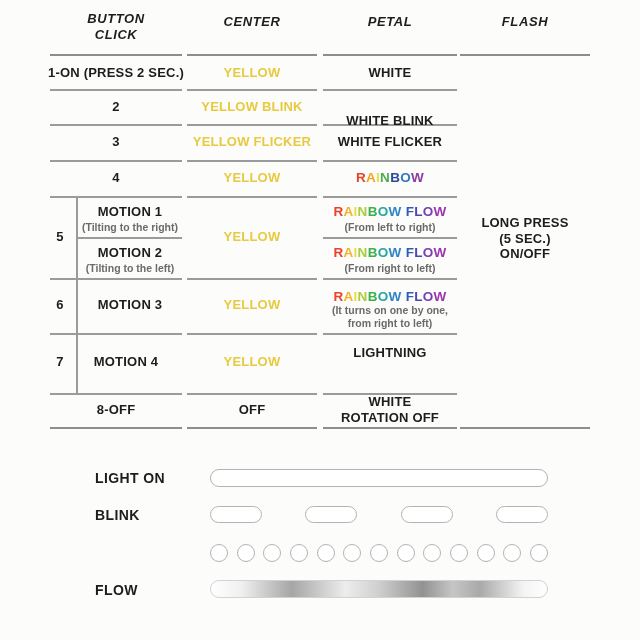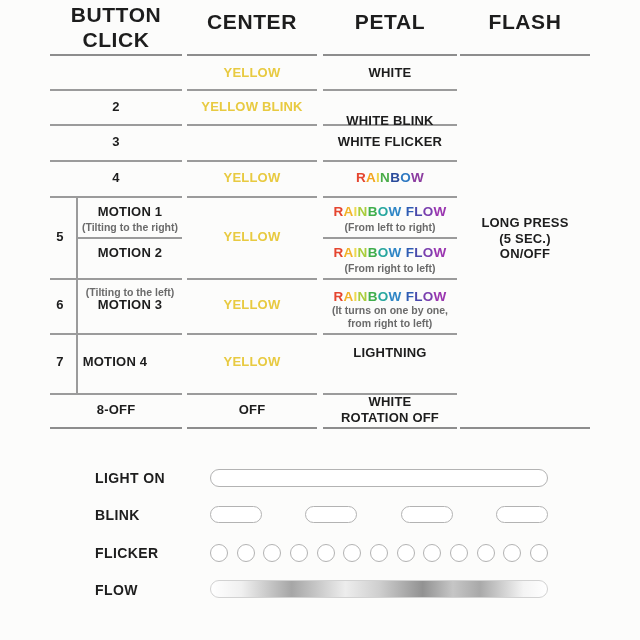--- a/index.html
+++ b/index.html
@@ -5,21 +5,21 @@
   html,body{margin:0;padding:0;background:#fdfdfc;}
   body{width:640px;height:640px;position:relative;overflow:hidden;
        font-family:"Liberation Sans", sans-serif;color:var(--ink,#1d1d1d);}
   .stage{position:absolute;inset:0;background:#fcfcfb;}
   .hline{position:absolute;height:1.5px;background:var(--line,#9b9b9b);}
   .hline.strong{height:2px;background:#8d8d8d;}
   .vline{position:absolute;width:1.5px;background:var(--line,#9b9b9b);}
   .cell{position:absolute;transform:translate(-50%,-50%);text-align:center;
         font-weight:700;font-size:13px;letter-spacing:.2px;line-height:1.2;
         white-space:pre-line;color:var(--ink,#1d1d1d);}
-  .hdr{font-size:21px;font-weight:800;letter-spacing:.6px;}
+  .hdr{font-size:13px;font-weight:800;letter-spacing:.6px;font-style:italic;}
   .yellow{color:var(--yellow,#e8ca41);}
   .note{font-size:10.5px;font-weight:600;letter-spacing:0;color:var(--note,#6b6b6b);}
   .rainbow{font-weight:800;font-size:13.5px;letter-spacing:.3px;}
   .legend-label{position:absolute;left:95px;transform:translateY(-50%);
         font-size:14px;font-weight:800;letter-spacing:.4px;color:var(--ink,#1d1d1d);}
   .strip{position:absolute;left:210px;width:338px;display:flex;
         justify-content:space-between;align-items:center;}
   .pill-long{position:absolute;left:210px;width:338px;height:18px;box-sizing:border-box;
         border:1.5px solid var(--shape,#b3b3b3);border-radius:10px;background:#fff;}
   .pill-s{width:52px;height:17px;box-sizing:border-box;
@@ -73,69 +73,70 @@
   <div class="hline" style="left:323px;top:237px;width:134px;"></div>
   <div class="hline" style="left:323px;top:278px;width:134px;"></div>
   <div class="hline" style="left:323px;top:333px;width:134px;"></div>
   <div class="hline" style="left:323px;top:393px;width:134px;"></div>
   <div class="hline strong" style="left:323px;top:427px;width:134px;"></div>
 
   <div class="hline strong" style="left:460px;top:427px;width:130px;"></div>
 
   <div class="vline" style="left:76px;top:196px;height:197px;"></div>
 
+  <div class="cell" style="left:116px;top:73px;">1-ON (PRESS 2 SEC.)</div>
   <div class="cell yellow" style="left:252px;top:73px;">YELLOW</div>
   <div class="cell" style="left:390px;top:73px;">WHITE</div>
 
   <div class="cell" style="left:116px;top:107px;">2</div>
   <div class="cell yellow" style="left:252px;top:107px;">YELLOW BLINK</div>
   <div class="cell" style="left:390px;top:121px;">WHITE BLINK</div>
 
   <div class="cell" style="left:116px;top:142px;">3</div>
+  <div class="cell yellow" style="left:252px;top:142px;">YELLOW FLICKER</div>
   <div class="cell" style="left:390px;top:142px;">WHITE FLICKER</div>
 
   <div class="cell" style="left:116px;top:178px;">4</div>
   <div class="cell yellow" style="left:252px;top:178px;">YELLOW</div>
   <div class="cell rainbow" style="left:390px;top:178px;"><span style="color: rgb(229, 69, 47);">R</span><span style="color: rgb(242, 165, 31);">A</span><span style="color: rgb(238, 214, 77);">I</span><span style="color: rgb(74, 173, 73);">N</span><span style="color: rgb(42, 75, 155);">B</span><span style="color: rgb(47, 121, 194);">O</span><span style="color: rgb(140, 61, 160);">W</span></div>
 
   <div class="cell" style="left:60px;top:237px;">5</div>
   <div class="cell" style="left:130px;top:212px;">MOTION 1</div>
   <div class="cell note" style="left:130px;top:227px;">(Tilting to the right)</div>
   <div class="cell" style="left:130px;top:253px;text-align:right;">MOTION 2</div>
-  <div class="cell note" style="left:130px;top:268px;margin-top:24px;">(Tilting to the left)</div>
+  <div class="cell note" style="left:130px;top:268px;">(Tilting to the left)</div>
   <div class="cell yellow" style="left:252px;top:237px;">YELLOW</div>
   <div class="cell rainbow" style="left:390px;top:212px;"><span style="color: rgb(229, 69, 47);">R</span><span style="color: rgb(242, 179, 42);">A</span><span style="color: rgb(236, 217, 79);">I</span><span style="color: rgb(169, 205, 60);">N</span><span style="color: rgb(63, 174, 76);">B</span><span style="color: rgb(40, 167, 158);">O</span><span style="color: rgb(47, 134, 198);">W</span><span> </span><span style="color: rgb(47, 92, 180);">F</span><span style="color: rgb(74, 73, 171);">L</span><span style="color: rgb(122, 63, 174);">O</span><span style="color: rgb(154, 54, 176);">W</span></div>
   <div class="cell note" style="left:390px;top:227px;">(From left to right)</div>
   <div class="cell rainbow" style="left:390px;top:253px;"><span style="color: rgb(229, 69, 47);">R</span><span style="color: rgb(242, 179, 42);">A</span><span style="color: rgb(236, 217, 79);">I</span><span style="color: rgb(169, 205, 60);">N</span><span style="color: rgb(63, 174, 76);">B</span><span style="color: rgb(40, 167, 158);">O</span><span style="color: rgb(47, 134, 198);">W</span><span> </span><span style="color: rgb(47, 92, 180);">F</span><span style="color: rgb(74, 73, 171);">L</span><span style="color: rgb(122, 63, 174);">O</span><span style="color: rgb(154, 54, 176);">W</span></div>
   <div class="cell note" style="left:390px;top:268px;">(From right to left)</div>
 
   <div class="cell" style="left:60px;top:305px;">6</div>
   <div class="cell" style="left:130px;top:305px;">MOTION 3</div>
   <div class="cell yellow" style="left:252px;top:305px;">YELLOW</div>
   <div class="cell rainbow" style="left:390px;top:297px;"><span style="color: rgb(229, 69, 47);">R</span><span style="color: rgb(242, 179, 42);">A</span><span style="color: rgb(236, 217, 79);">I</span><span style="color: rgb(169, 205, 60);">N</span><span style="color: rgb(63, 174, 76);">B</span><span style="color: rgb(40, 167, 158);">O</span><span style="color: rgb(47, 134, 198);">W</span><span> </span><span style="color: rgb(47, 92, 180);">F</span><span style="color: rgb(74, 73, 171);">L</span><span style="color: rgb(122, 63, 174);">O</span><span style="color: rgb(154, 54, 176);">W</span></div>
   <div class="cell note" style="left:390px;top:317px;">(It turns on one by one,
 from right to left)</div>
 
   <div class="cell" style="left:60px;top:362px;">7</div>
-  <div class="cell" style="left:115px;top:362px;text-align:center;">MOTION 4</div>
+  <div class="cell" style="left:126px;top:362px;text-align:center;">MOTION 4</div>
   <div class="cell yellow" style="left:252px;top:362px;">YELLOW</div>
   <div class="cell" style="left:390px;top:353px;">LIGHTNING</div>
 
   <div class="cell" style="left:116px;top:410px;">8-OFF</div>
   <div class="cell" style="left:252px;top:410px;">OFF</div>
   <div class="cell" style="left:390px;top:410px;">WHITE
 ROTATION OFF</div>
 
   <div class="cell" style="left:525px;top:238px;">LONG PRESS
 (5 SEC.)
 ON/OFF</div>
 
   <div class="legend-label" style="top:478px;">LIGHT ON</div>
   <div class="legend-label" style="top:515px;">BLINK</div>
-  <div class="legend-label" style="top:553px;">FLICKER</div>
   <div class="legend-label" style="top:590px;">FLOW</div>
 
   <div class="pill-long" style="top:469px;"></div>
   <div class="strip" style="top:506px;height:17px;">
       <div class="pill-s"></div>
       <div class="pill-s"></div>
       <div class="pill-s"></div>
       <div class="pill-s"></div>
     </div>
   <div class="strip" style="top:544px;height:18px;">

